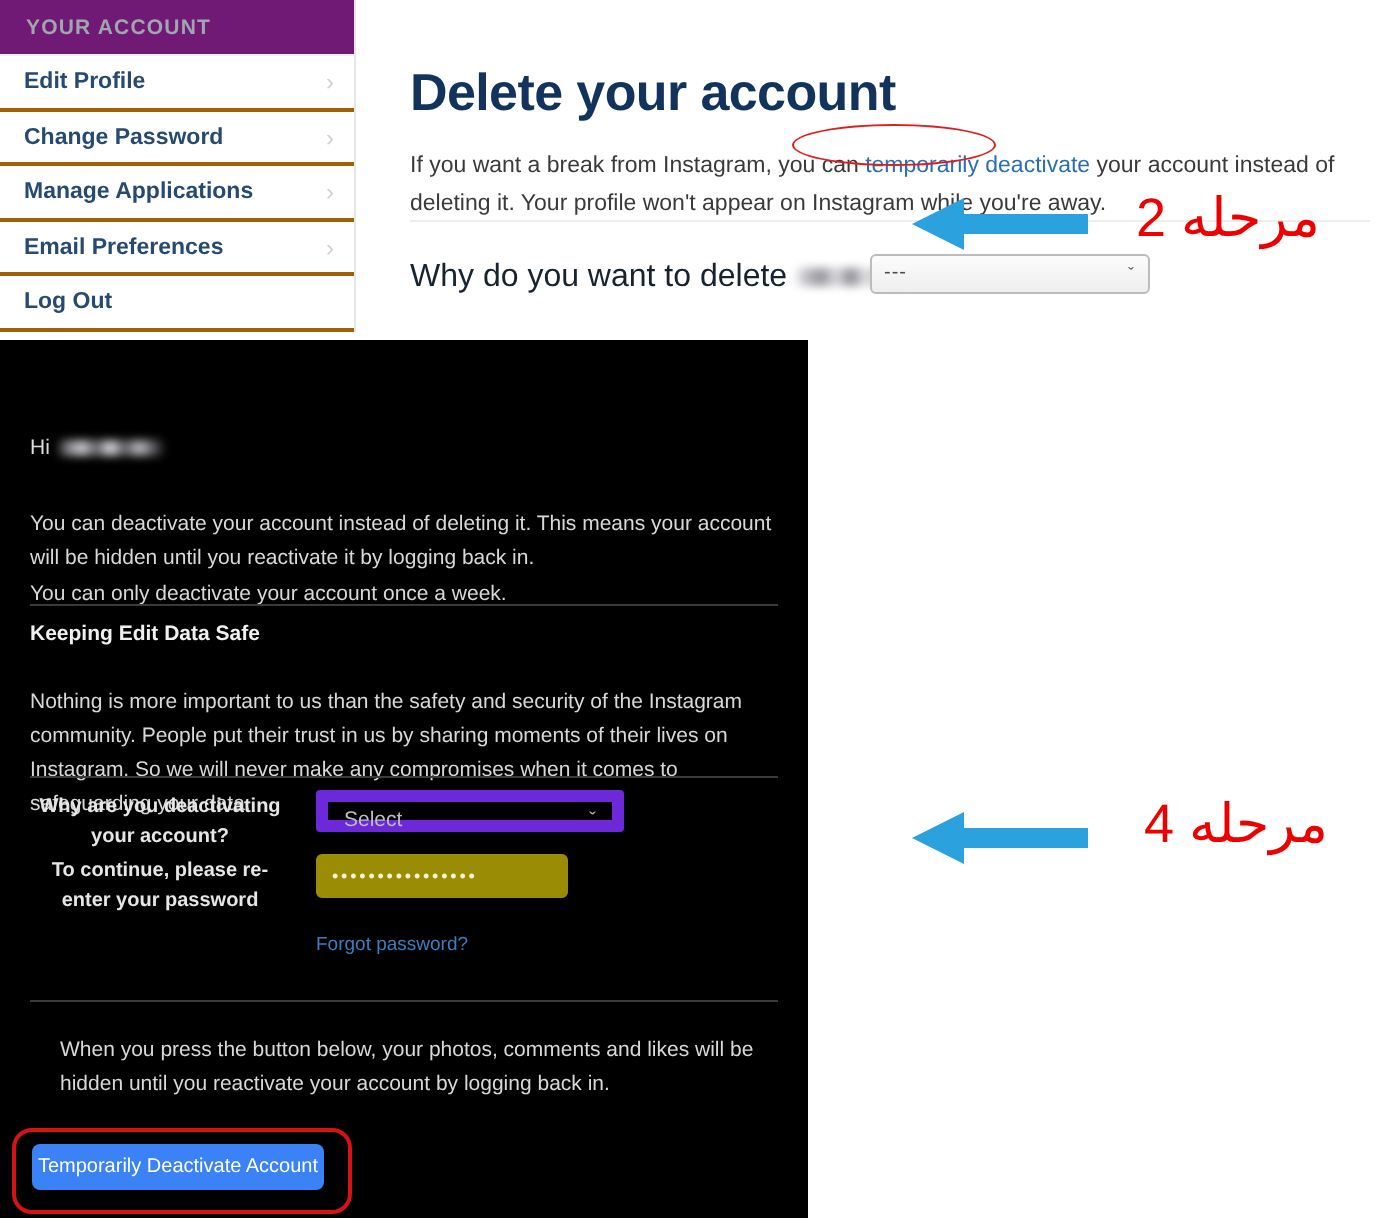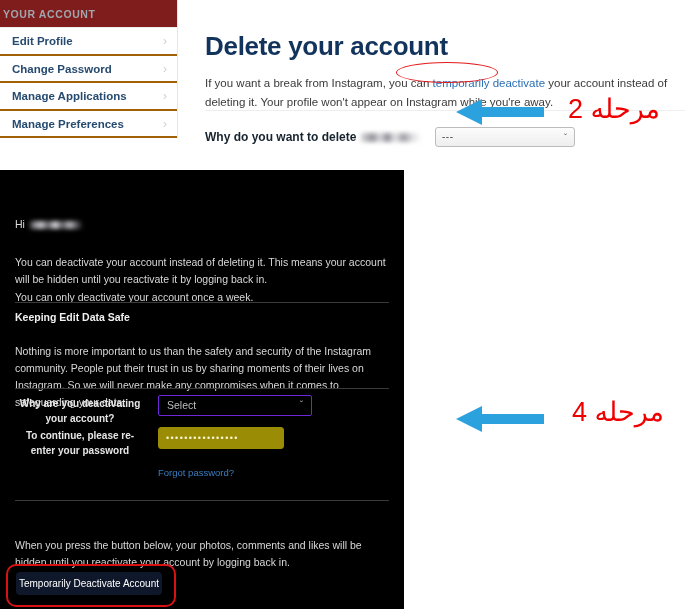--- a/index.html
+++ b/index.html
@@ -29,22 +29,22 @@
     position: absolute;
     left: 0; top: 0;
     width: 178px;
     background: #ffffff;
     border-right: 1px solid #e6e6e6;
     box-sizing: border-box;
   }
   .side-header {
     height: 28px;
     line-height: 28px;
-    padding-left: 3px;
-    background: #7f1d1d;
+    padding-left: 13px;
+    background: #701a75;
     color: #a0a6ad;
     font-size: 10.5px;
     font-weight: bold;
     letter-spacing: 0.6px;
     border-bottom: 1px solid #eceef0;
     box-sizing: border-box;
   }
   .side-item {
     height: 27.5px;
     line-height: 27.5px;
@@ -101,22 +101,22 @@
   #divider {
     position: absolute;
     left: 26px; top: 110px;
     width: 480px;
     height: 1px;
     background: #eceef0;
   }
   #delete-row-label {
     position: absolute;
     left: 26px; top: 130px;
-    font-size: 12px;
-    font-weight: bold;
+    font-size: 16px;
+    font-weight: normal;
     color: #17232e;
     white-space: nowrap;
   }
   .blurname {
     display: inline-block;
     vertical-align: middle;
     width: 62px;
     height: 9px;
     margin-left: 3px;
     border-radius: 2px;
@@ -244,21 +244,21 @@
     color: #e6e6e6;
     font-weight: bold;
   }
   #dp-label-reason { left: 15px; top: 226px; }
   #dp-label-pass   { left: 15px; top: 258px; }
 
   #dp-select {
     position: absolute;
     left: 158px; top: 225px;
     width: 154px; height: 21px;
-    border: 1px solid #6d28d9;
+    border: 6px solid #6d28d9;
     background: #000000;
     border-radius: 2px;
     box-sizing: border-box;
     font-size: 10.5px;
     color: #bdbdbd;
     padding: 0 8px;
     line-height: 19px;
     cursor: pointer;
   }
   #dp-select .sel-chev {
@@ -293,27 +293,28 @@
     text-decoration: none;
     cursor: pointer;
   }
   #dp-rule3 {
     position: absolute;
     left: 15px; top: 330px;
     width: 374px; height: 1px;
     background: #3a3a3a;
   }
   #dp-p4 {
-    top: 356px;
+    top: 336px;
+    margin-left: 15px;
   }
   #dp-deactivate-btn {
     position: absolute;
     left: 16px; top: 402px;
     width: 146px; height: 23px;
-    background: #0f172a;
+    background: #3b82f6;
     border: none;
     border-radius: 4px;
     color: #ffffff;
     font-size: 10px;
     font-family: "Liberation Sans", sans-serif;
     cursor: pointer;
     line-height: 23px;
     text-align: center;
     padding: 0;
   }
@@ -355,22 +356,25 @@
     </div>
     <div class="side-item">
       <span>Change Password</span>
       <span class="chev">›</span>
     </div>
     <div class="side-item">
       <span>Manage Applications</span>
       <span class="chev">›</span>
     </div>
     <div class="side-item">
-      <span>Manage Preferences</span>
+      <span>Email Preferences</span>
       <span class="chev">›</span>
+    </div>
+    <div class="side-item">
+      <span>Log Out</span>
     </div>
   </nav>
 
   <div id="main">
     <h1 id="page-title">Delete your account</h1>
 
     <p id="intro-para"><span>If you want a break from Instagram, you can </span><a href="#">temporarily deactivate</a><span> your account instead of deleting it. Your profile won't appear on Instagram while you're away.</span></p>
 
     <div id="divider"></div>
 

